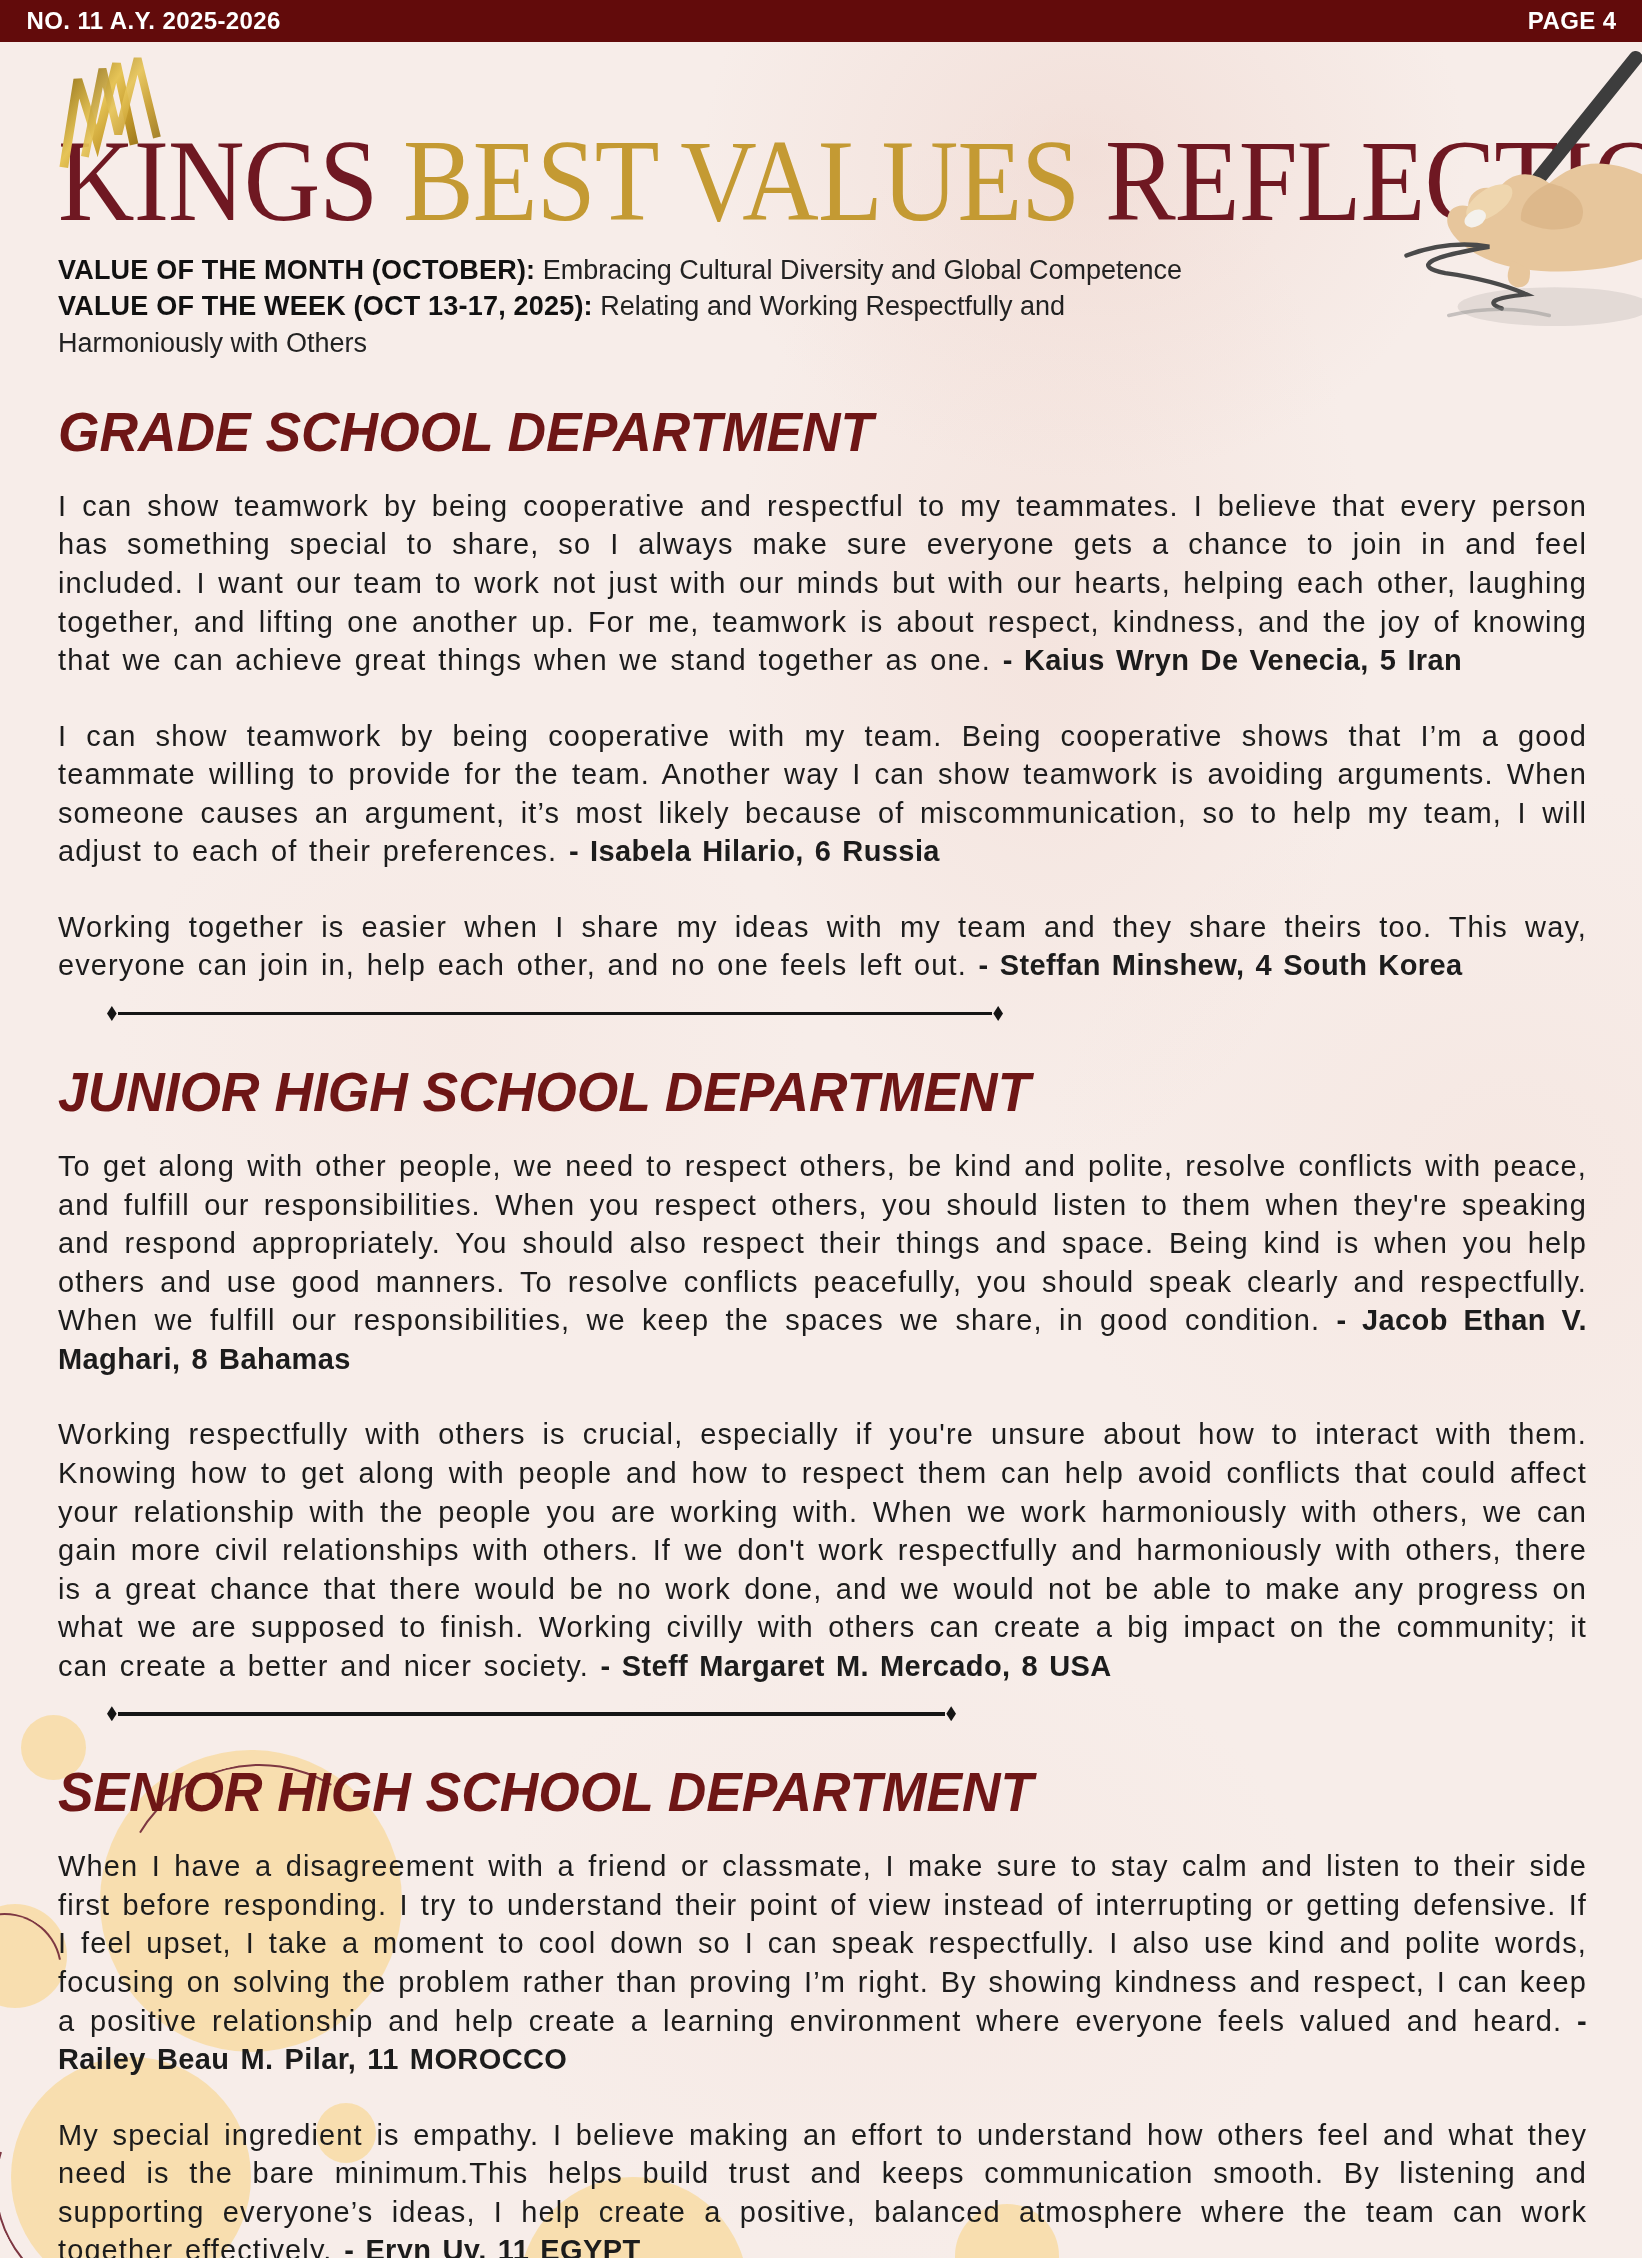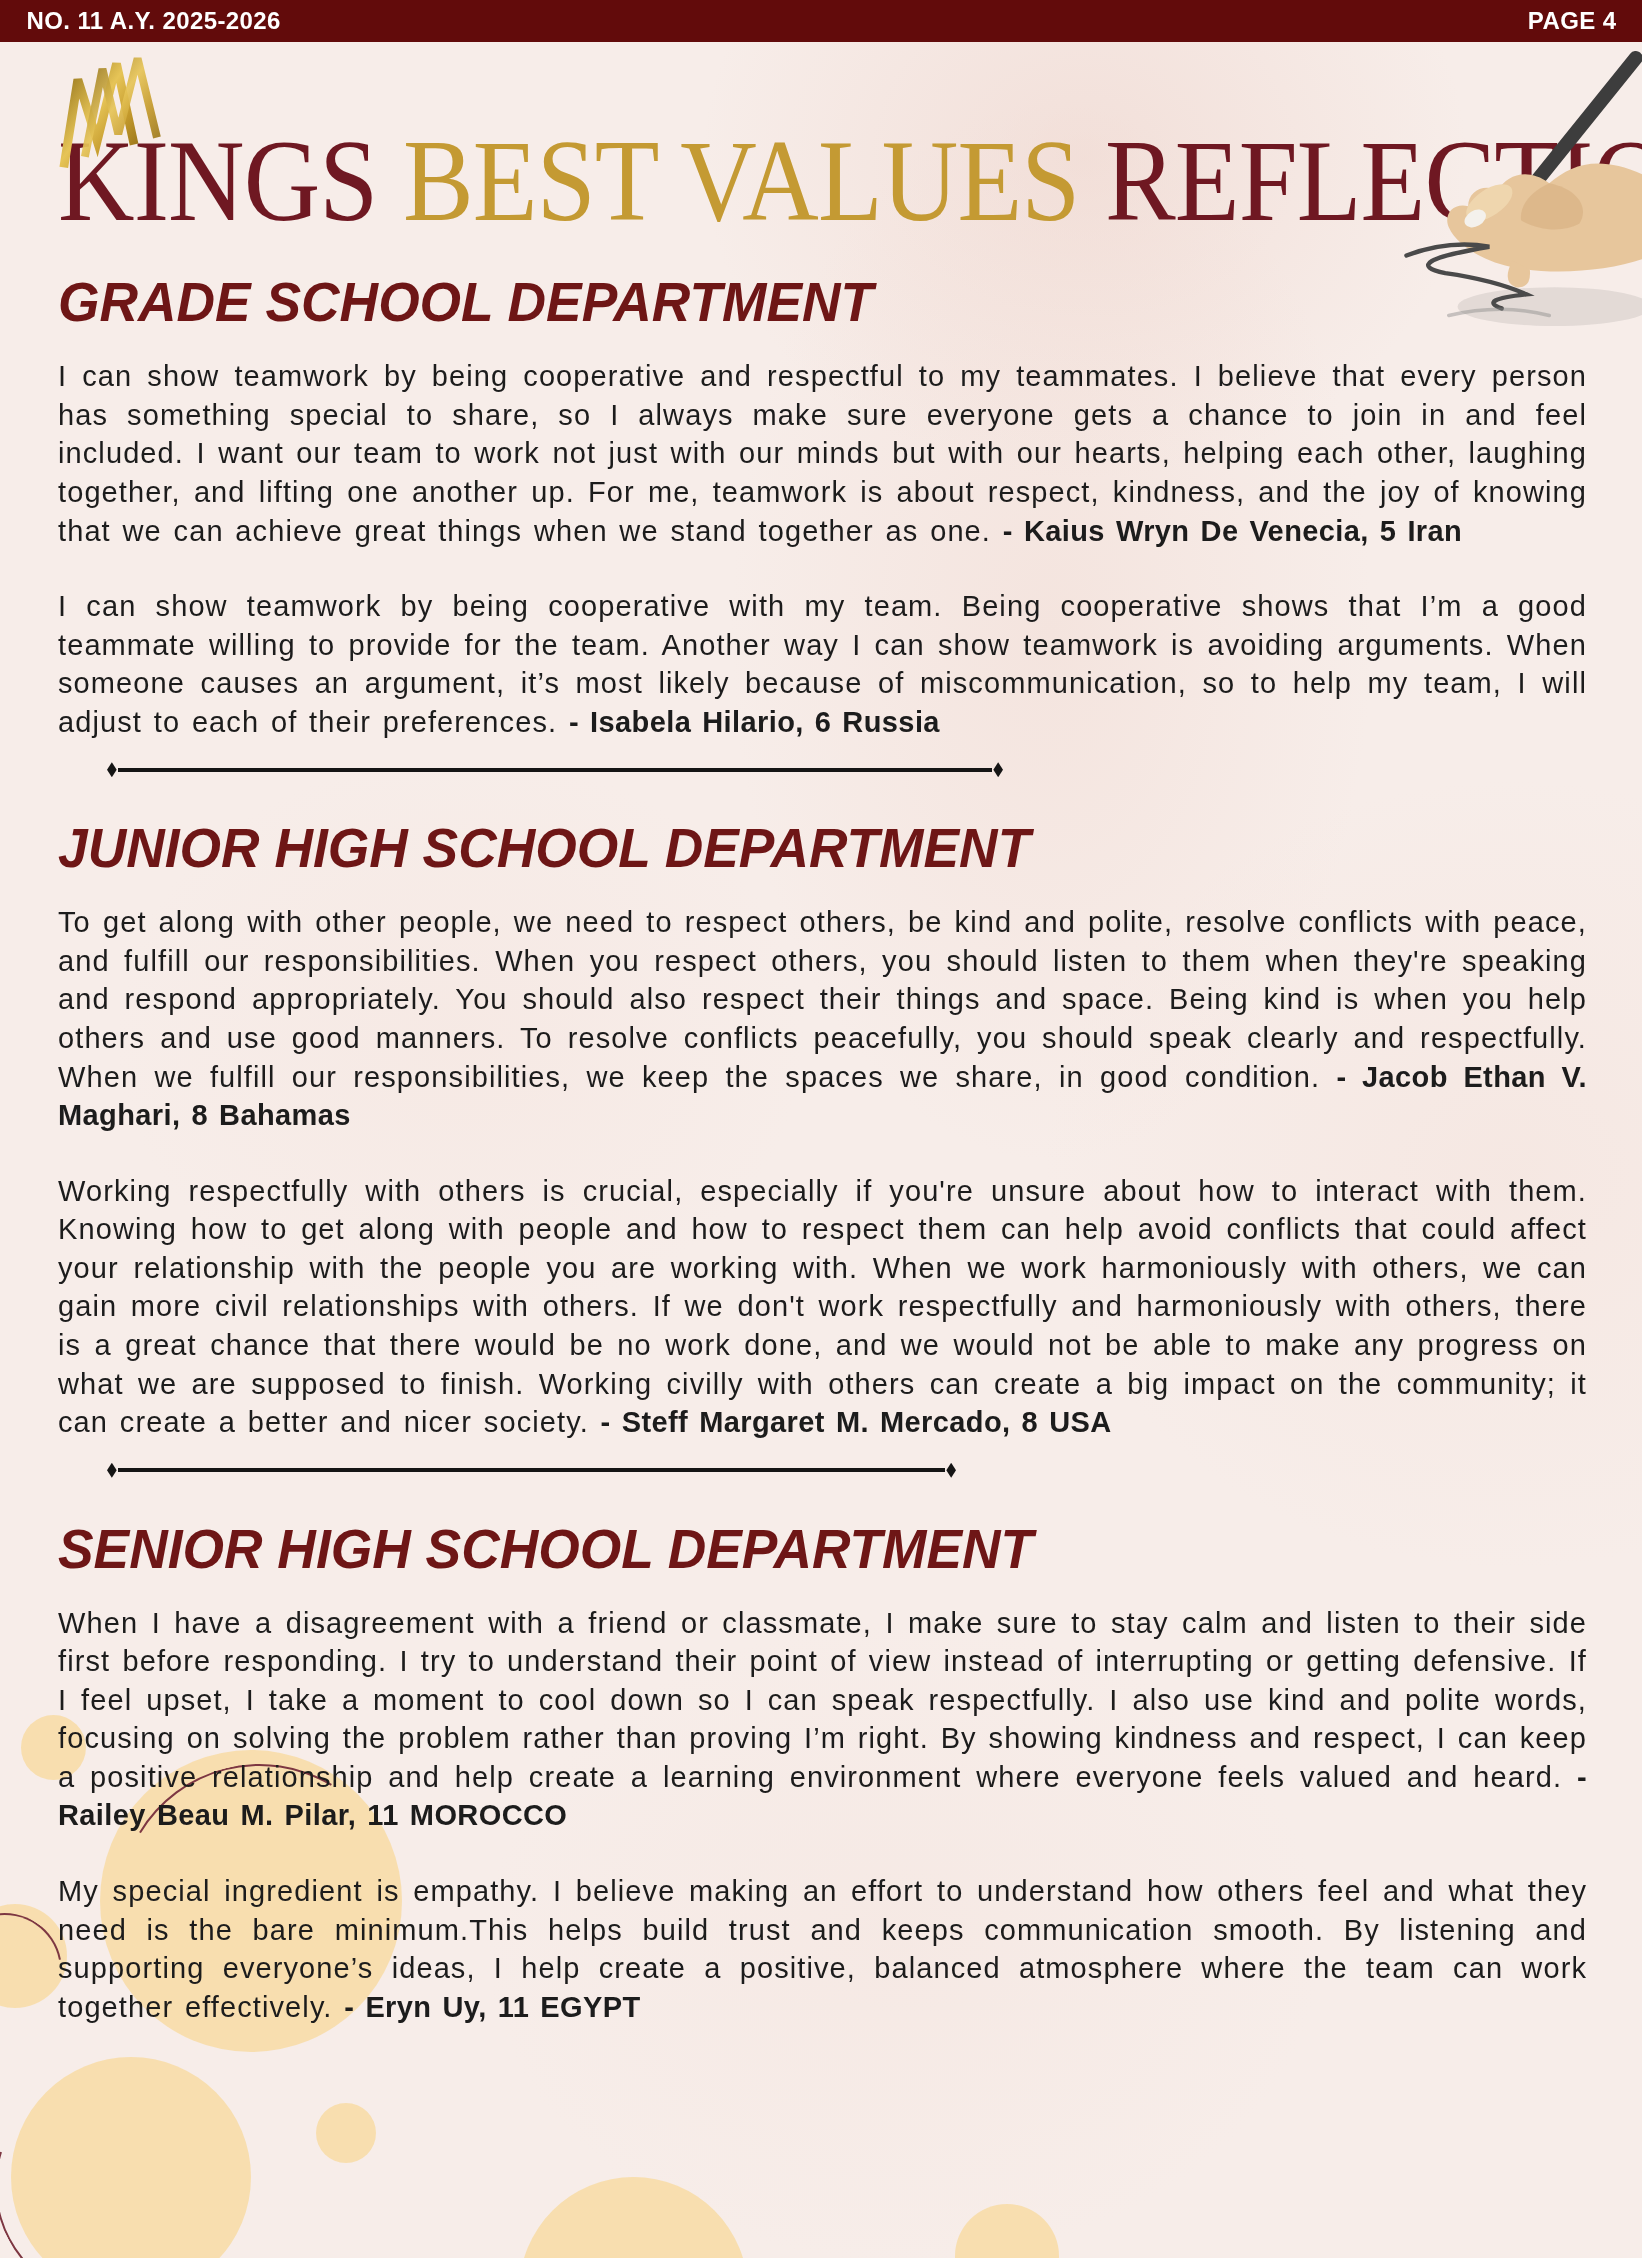--- a/index.html
+++ b/index.html
@@ -142,27 +142,38 @@
       <path d="M414 150 C392 160 380 176 382 192 C402 204 430 206 448 196 C460 178 446 156 414 150 Z" fill="#d9b285" opacity=".7"></path>
       <ellipse cx="346" cy="172" rx="30" ry="15" fill="#efd6ae" transform="rotate(-34 346 172)"></ellipse>
       <ellipse cx="330" cy="190" rx="13" ry="9" fill="#f4f1ec" transform="rotate(-30 330 190)"></ellipse>
       <path d="M372 238 Q360 262 376 268 Q394 270 392 248 Z" fill="#e7c69c"></path>
 
       <path d="M252 232 Q300 214 346 222 Q240 240 296 252 Q352 260 388 276 Q332 282 360 292" fill="none" stroke="#4a4a4a" stroke-width="5" stroke-linecap="round"></path>
       <path d="M300 300 Q360 286 414 300" fill="none" stroke="#8a8a8a" stroke-width="4" stroke-linecap="round" opacity=".45"></path>
     </svg>
   </div>
 
+  <div class="values">
+    <p>
+      <b>VALUE OF THE MONTH (OCTOBER):</b>
+      <span>Embracing Cultural Diversity and Global Competence</span>
+    </p>
+    <p>
+      <b>VALUE OF THE WEEK (OCT 13-17, 2025):</b>
+      <span>Relating and Working Respectfully and Harmoniously with Others</span>
+    </p>
+  </div>
 
   <div id="sections">
   <section>
     <h2 class="section-heading">GRADE SCHOOL DEPARTMENT</h2>
     <div>
           <p class="reflection"><span>I can show teamwork by being cooperative and respectful to my teammates. I believe that every person has something special to share, so I always make sure everyone gets a chance to join in and feel included. I want our team to work not just with our minds but with our hearts, helping each other, laughing together, and lifting one another up. For me, teamwork is about respect, kindness, and the joy of knowing that we can achieve great things when we stand together as one. </span><span class="attr">- Kaius Wryn De Venecia, 5 Iran</span></p>
           <p class="reflection"><span>I can show teamwork by being cooperative with my team. Being cooperative shows that I’m a good teammate willing to provide for the team. Another way I can show teamwork is avoiding arguments. When someone causes an argument, it’s most likely because of miscommunication, so to help my team, I will adjust to each of their preferences. </span><span class="attr">- Isabela Hilario, 6 Russia</span></p>
+          <p class="reflection"><span>Working together is easier when I share my ideas with my team and they share theirs too. This way, everyone can join in, help each other, and no one feels left out. </span><span class="attr">- Steffan Minshew, 4 South Korea</span></p>
         </div>
     <div class="divider divider-1">
       <span class="diamond"></span>
       <span class="dline"></span>
       <span class="diamond"></span>
     </div>
   </section>
 
   <section>
     <h2 class="section-heading">JUNIOR HIGH SCHOOL DEPARTMENT</h2>

